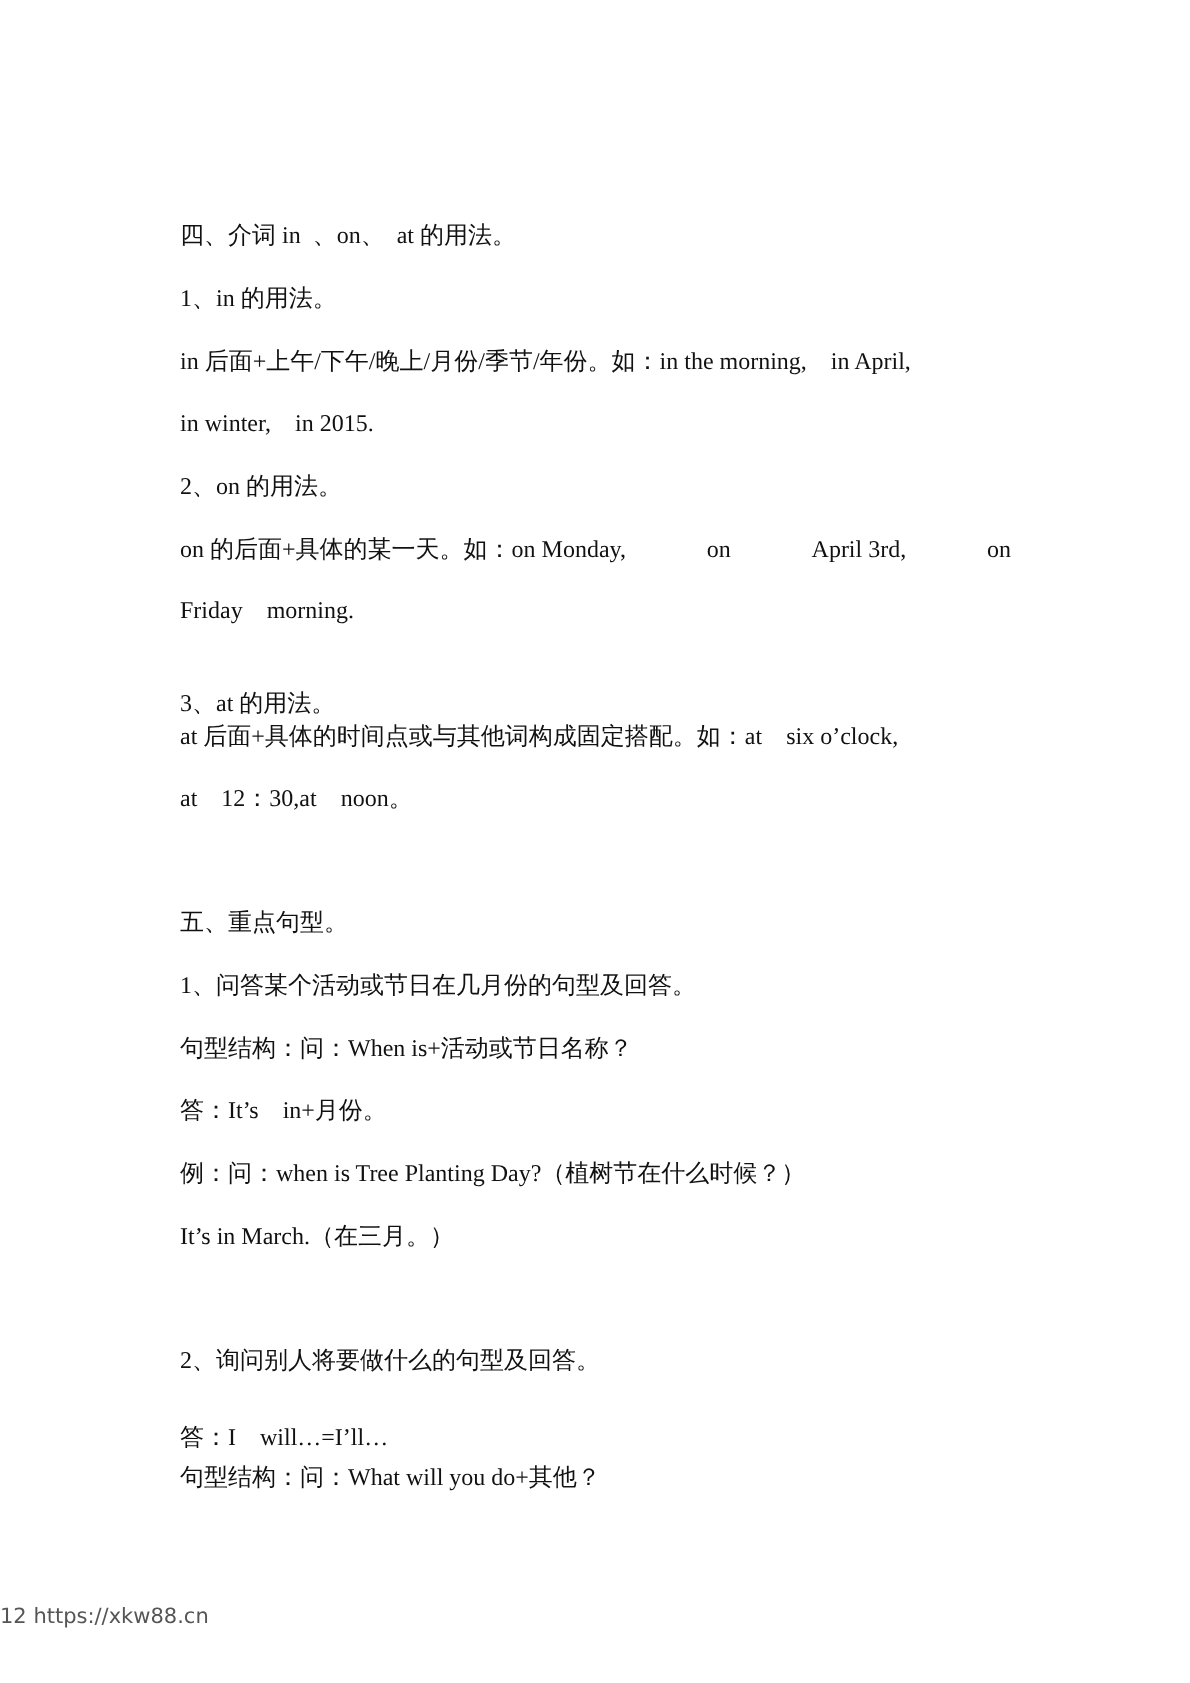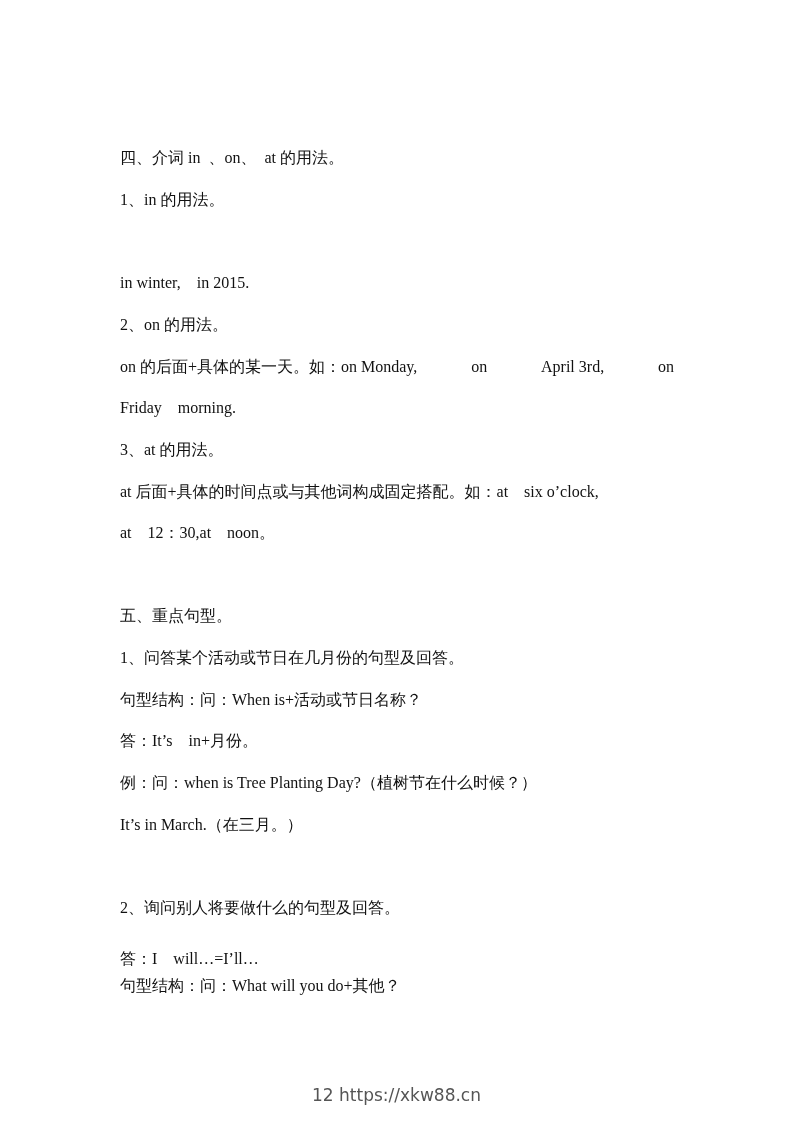--- a/index.html
+++ b/index.html
@@ -12,47 +12,46 @@
       font-size: 16px;
       color: #111;
       white-space: pre;
       line-height: 20px;
     }
     .justify { width: 554px; display: flex; justify-content: space-between; white-space: pre; align-items: flex-end; }
     .footer {
       position: absolute;
       left: 0; width: 793px;
       top: 1070px;
-      text-align: center;
       font-family: "DejaVu Sans", "Liberation Sans", sans-serif;
-      font-size: 17px;
+      font-size: 14px;
       color: #555;
-      margin-top: 15px;
     }
   </style>
 </head>
 <body>
 
 <div class="page">
 
   <div class="line" style="top:148px">四、介词 in  、on、  at 的用法。</div>
 
   <div class="line" style="top:190px">1、in 的用法。</div>
+  <div class="line" style="top:232px">in 后面+上午/下午/晚上/月份/季节/年份。如：in the morning,    in April,</div>
   <div class="line" style="top:273px">in winter,    in 2015.</div>
 
   <div class="line" style="top:315px">2、on 的用法。</div>
   <div class="line justify" style="top:357px">
     <span>on 的后面+具体的某一天。如：on Monday,</span>
     <span>on</span>
     <span>April 3rd,</span>
     <span>on</span>
   </div>
   <div class="line" style="top:398px">Friday    morning.</div>
 
-  <div class="line" style="top:440px">3、at 的用法。</div>
+  <div class="line" style="top:460px">3、at 的用法。</div>
   <div class="line" style="top:482px">at 后面+具体的时间点或与其他词构成固定搭配。如：at    six o’clock,</div>
   <div class="line" style="top:523px">at    12：30,at    noon。</div>
 
   <div class="line" style="top:606px">五、重点句型。</div>
 
   <div class="line" style="top:648px">1、问答某个活动或节日在几月份的句型及回答。</div>
   <div class="line" style="top:690px">句型结构：问：When is+活动或节日名称？</div>
   <div class="line" style="top:731px">答：It’s    in+月份。</div>
   <div class="line" style="top:773px">例：问：when is Tree Planting Day?（植树节在什么时候？）</div>
   <div class="line" style="top:815px">It’s in March.（在三月。）</div>

